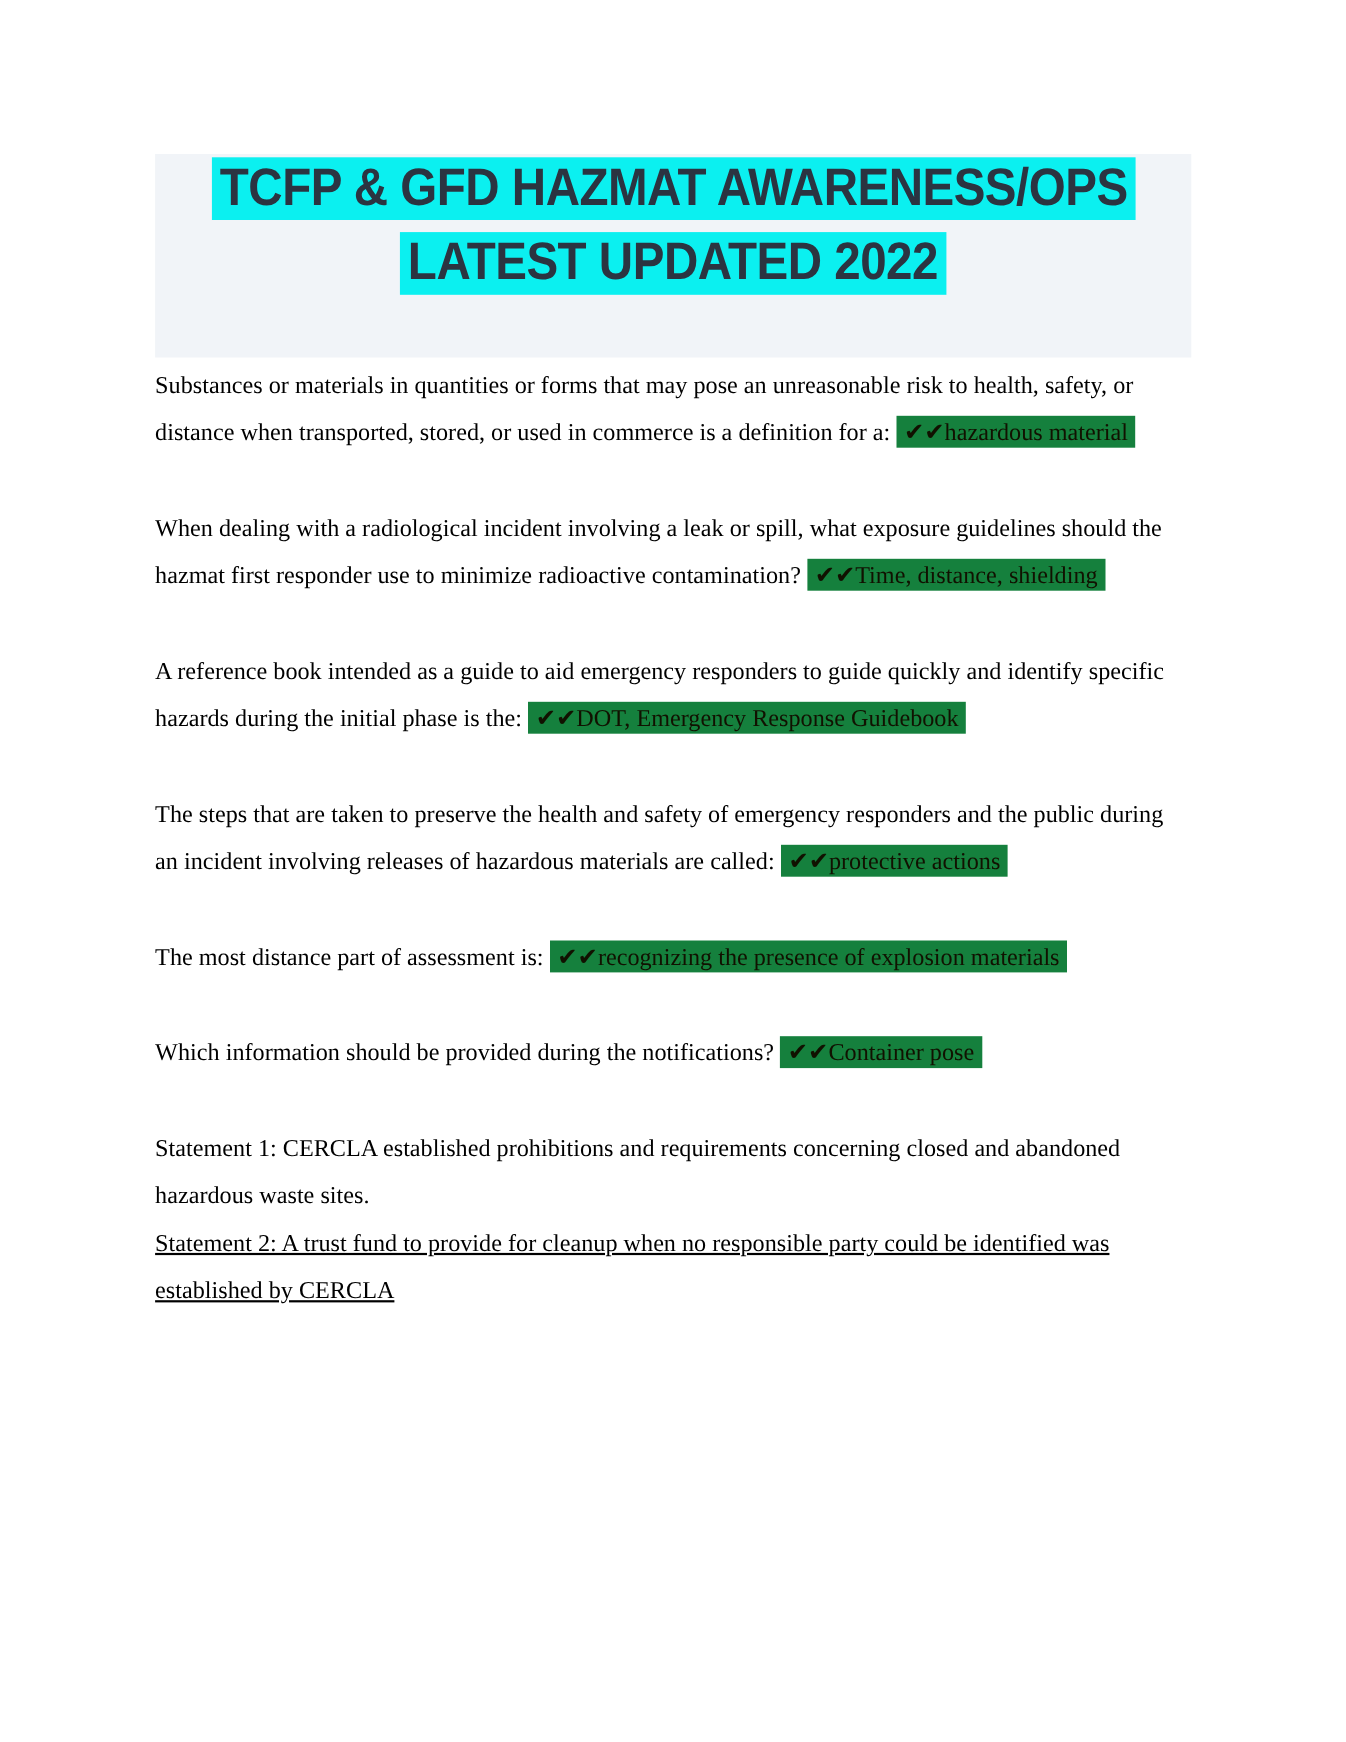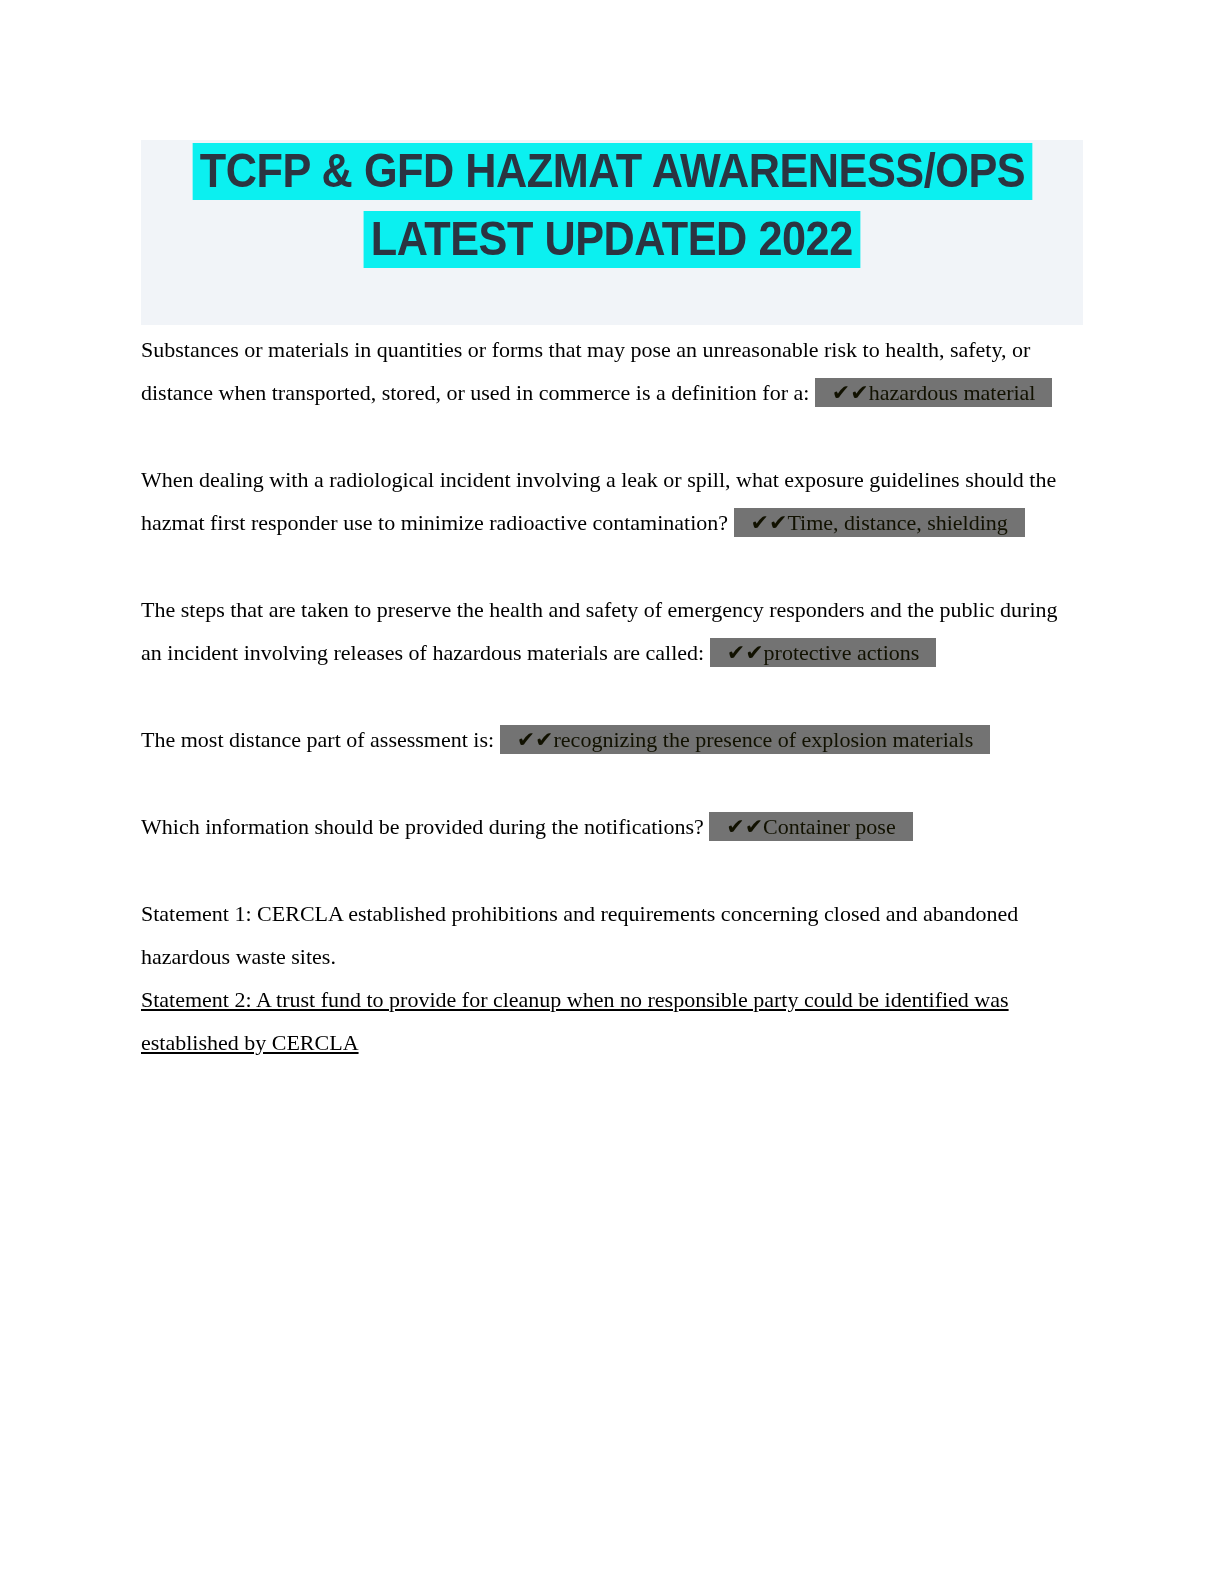--- a/index.html
+++ b/index.html
@@ -54,23 +54,23 @@
     color: #000000;
     margin: 0 0 44px 0;
   }
   p.qa:last-child {
     margin-bottom: 0;
   }
   .q {
     color: #000000;
   }
   .hl {
-    background: #737373;
+    background: #15803d;
     color: #111100;
-    padding: 2px 17px;
+    padding: 2px 7px;
     -webkit-box-decoration-break: clone;
     box-decoration-break: clone;
   }
   .stmt2 {
     display: block;
     text-decoration: underline;
   }
 </style>
 </head>
 <body>
@@ -84,20 +84,21 @@
       </div>
       <div class="title-line">
         <span class="title-hl">LATEST UPDATED 2022</span>
       </div>
     </header>
 
     <main class="qa-list">
 
     <p class="qa"><span class="q">Substances or materials in quantities or forms that may pose an unreasonable risk to health, safety, or distance when transported, stored, or used in commerce is a definition for a: </span><span class="hl">✔✔hazardous material</span></p>
         <p class="qa"><span class="q">When dealing with a radiological incident involving a leak or spill, what exposure guidelines should the hazmat first responder use to minimize radioactive contamination? </span><span class="hl">✔✔Time, distance, shielding</span></p>
+        <p class="qa"><span class="q">A reference book intended as a guide to aid emergency responders to guide quickly and identify specific hazards during the initial phase is the: </span><span class="hl">✔✔DOT, Emergency Response Guidebook</span></p>
         <p class="qa"><span class="q">The steps that are taken to preserve the health and safety of emergency responders and the public during an incident involving releases of hazardous materials are called: </span><span class="hl">✔✔protective actions</span></p>
         <p class="qa"><span class="q">The most distance part of assessment is: </span><span class="hl">✔✔recognizing the presence of explosion materials</span></p>
         <p class="qa"><span class="q">Which information should be provided during the notifications? </span><span class="hl">✔✔Container pose</span></p>
         <p class="qa"><span class="q">Statement 1: CERCLA established prohibitions and requirements concerning closed and abandoned hazardous waste sites.</span><span class="q stmt2">Statement 2: A trust fund to provide for cleanup when no responsible party could be identified was established by CERCLA</span></p>
       </main>
 
   </div>
 </div>
 
 </body></html>

